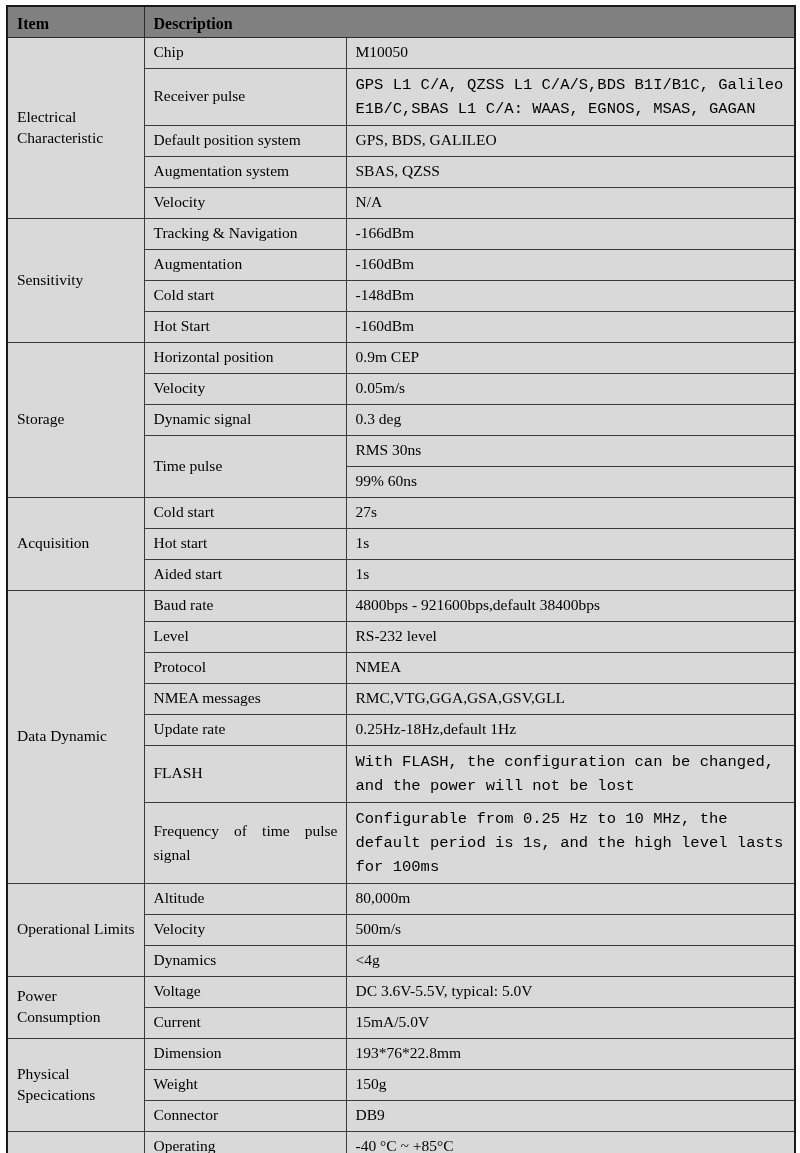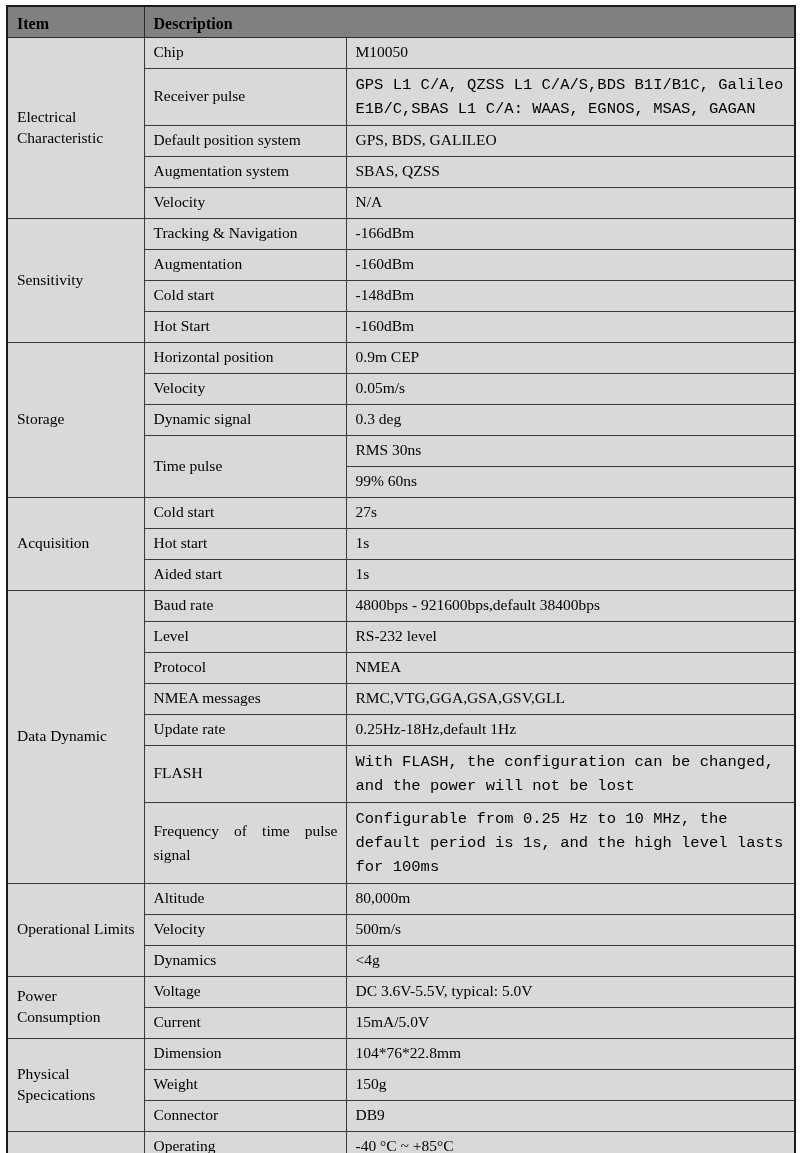--- a/index.html
+++ b/index.html
@@ -211,21 +211,21 @@
           <td class="sublabel">Voltage</td>
           <td class="value">DC 3.6V-5.5V, typical: 5.0V</td>
         </tr>
         <tr class="r1">
           <td class="sublabel">Current</td>
           <td class="value">15mA/5.0V</td>
         </tr>
         <tr class="r1">
           <td class="group" rowspan="3">Physical Specications</td>
           <td class="sublabel">Dimension</td>
-          <td class="value">104*76*22.8mm</td>
+          <td class="value">193*76*22.8mm</td>
         </tr>
         <tr class="r1">
           <td class="sublabel">Weight</td>
           <td class="value">150g</td>
         </tr>
         <tr class="r1">
           <td class="sublabel">Connector</td>
           <td class="value">DB9</td>
         </tr>
         <tr class="r1">

